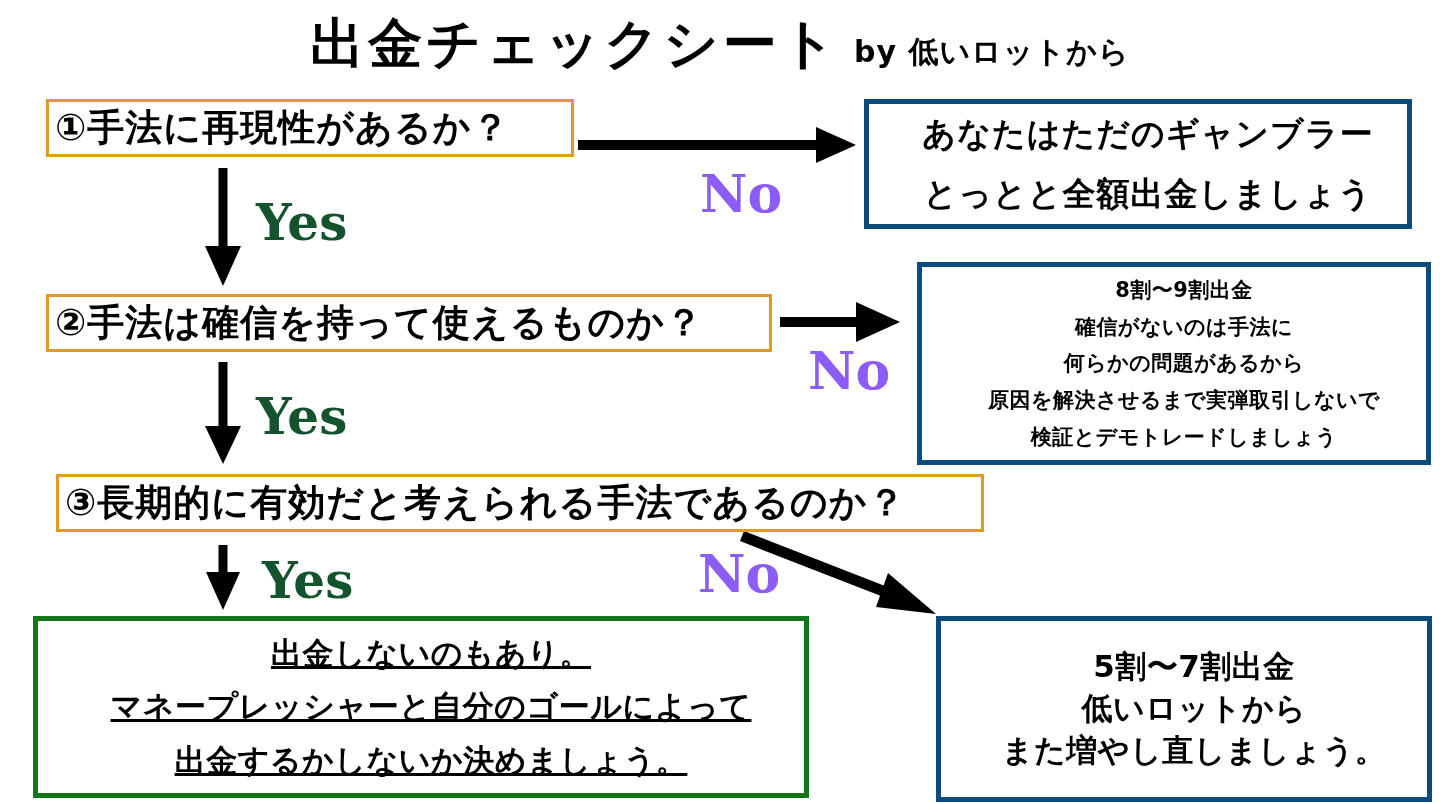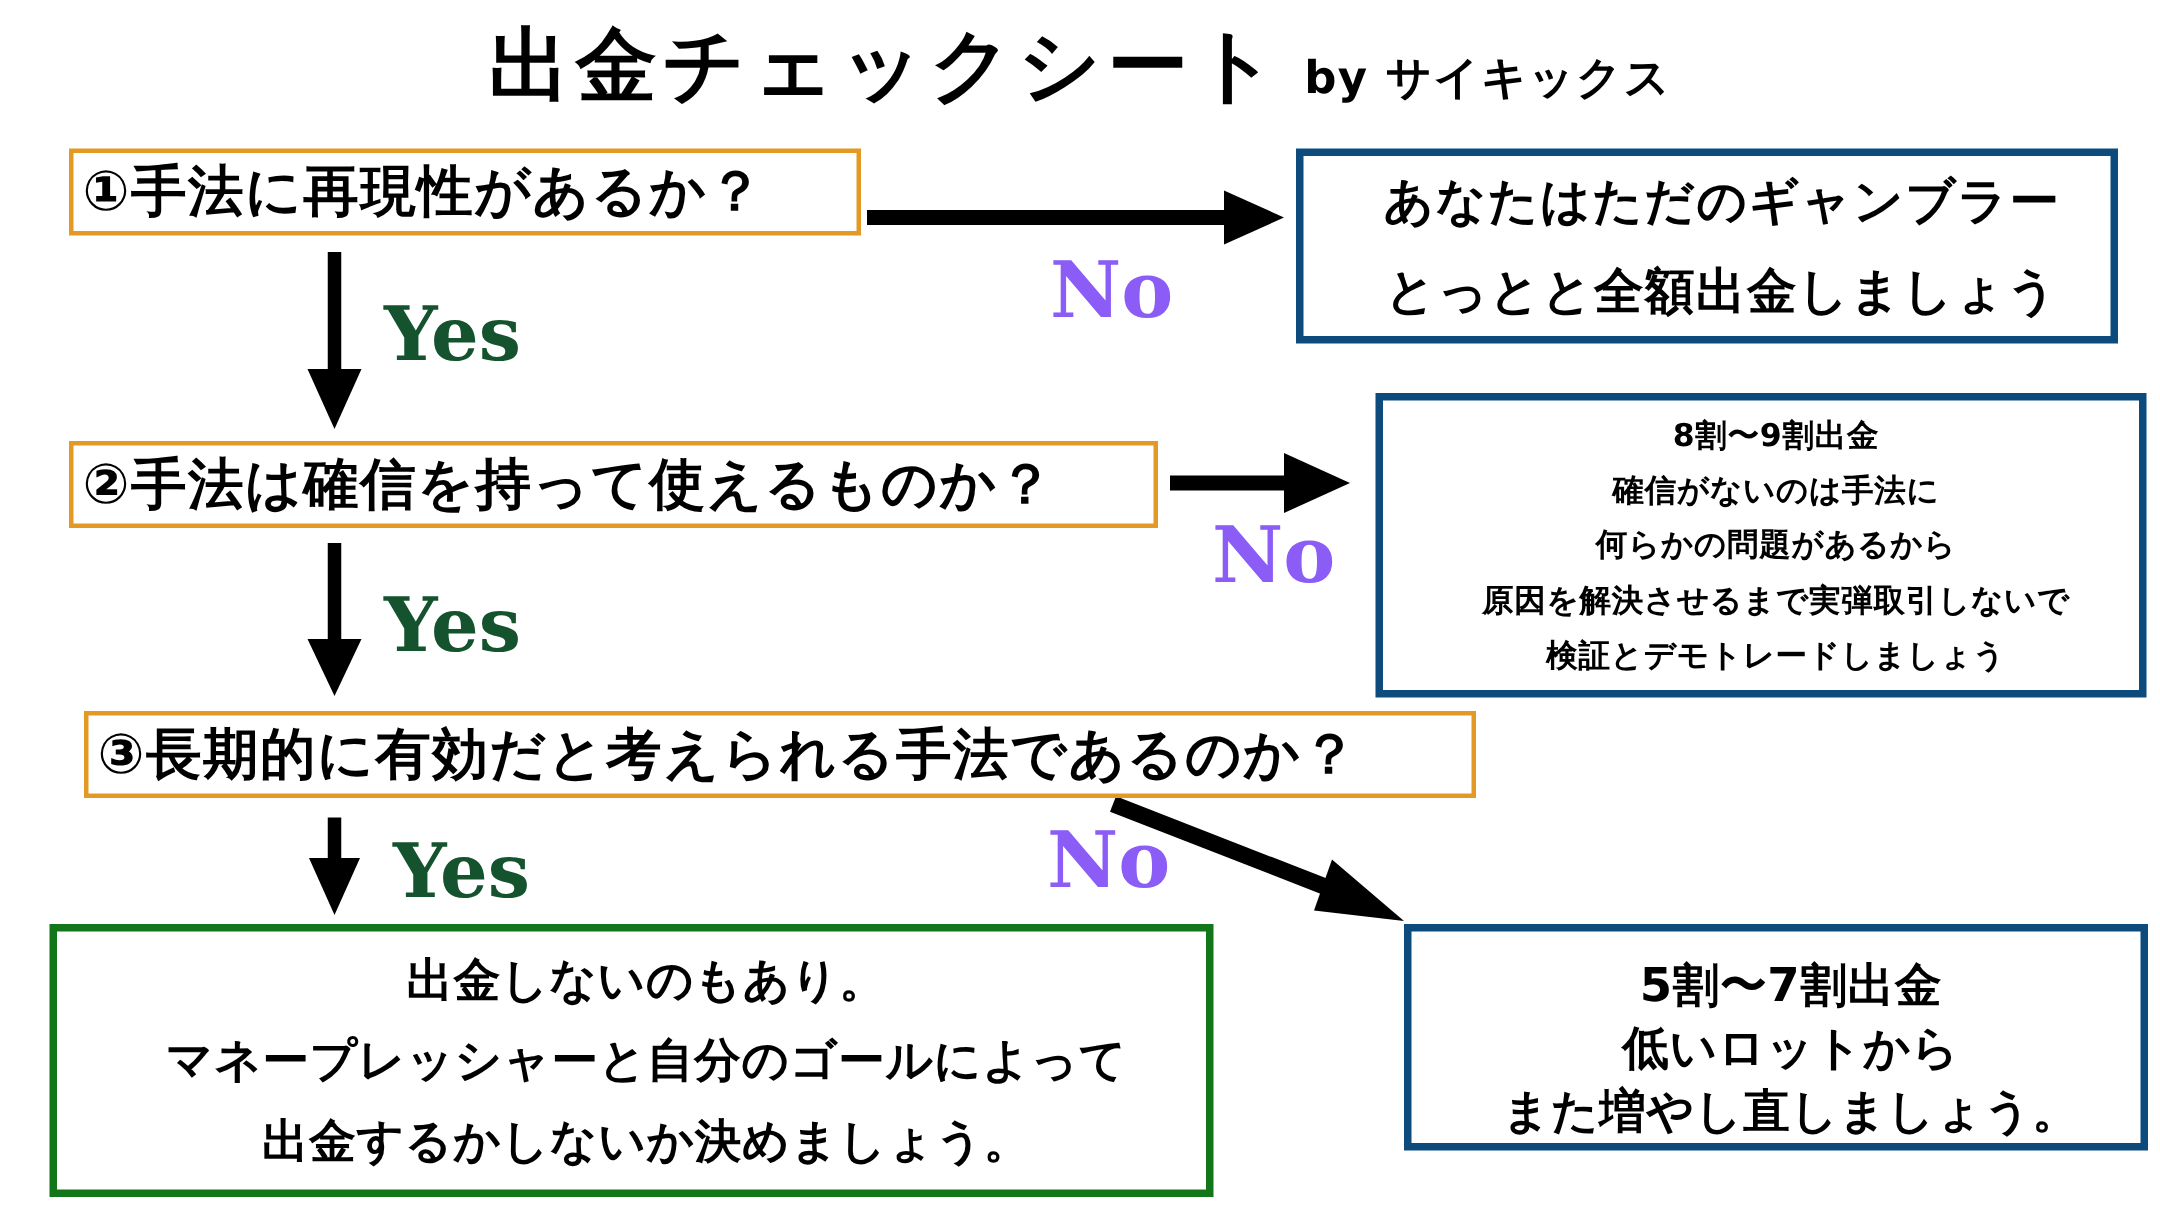--- a/index.html
+++ b/index.html
@@ -103,25 +103,26 @@
     letter-spacing: 0.5px;
   }
 
   #box-nowithdraw {
     left: 33px; top: 616px; width: 776px; height: 182px;
     justify-content: space-evenly;
   }
   #box-nowithdraw .line {
     font-size: 31px;
     letter-spacing: 0.5px;
+    text-decoration: underline;
   }
 
   #box-50-70 {
-    left: 936px; top: 616px; width: 496px; height: 151px;
-    justify-content: flex-end;
+    left: 936px; top: 616px; width: 496px; height: 186px;
+    justify-content: center;
   }
   #box-50-70 .line {
     font-size: 31px;
     letter-spacing: 0.5px;
   }
 
   
   .edge-label {
     position: absolute;
     font-family: "DejaVu Serif", "Liberation Serif", serif;
@@ -148,21 +149,21 @@
     height: 804px;
     pointer-events: none;
   }
 </style>
 </head>
 <body>
 
 <div id="canvas">
 
   <div class="title-row">
-    <span class="title-main">出金チェックシート</span><span class="title-by">by サイキックス</span>
+    <span class="title-main">出金チェックシート</span><span class="title-by">by 低いロットから</span>
   </div>
 
   <svg id="arrows" viewBox="0 0 1440 804" xmlns="http://www.w3.org/2000/svg">
 
     <g>
       <line x1="578" y1="145" x2="822" y2="145" stroke="#000000" stroke-width="10"></line>
       <polygon points="816,127 856,145 816,163" fill="#000000"></polygon>
     </g>
 
     <g>

